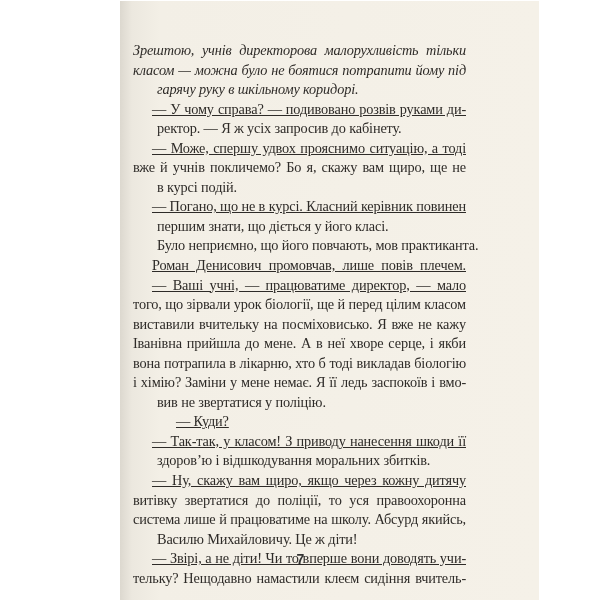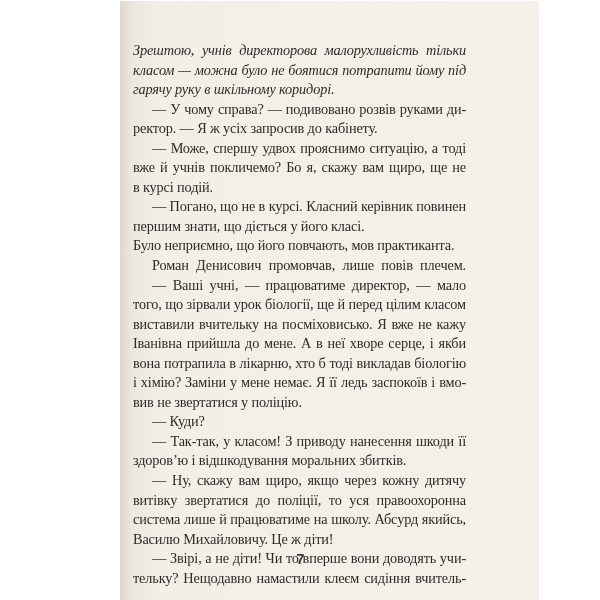--- a/index.html
+++ b/index.html
@@ -10,22 +10,22 @@
   .page {
     position:absolute; left:120px; top:1px; width:419px; height:600px;
     background: linear-gradient(to right, #dcd8cf 0px, #ece8df 12px, #f3efe6 40px, #f5f1e8 100%);
   }
   .text {
     position:absolute; left:13px; top:40px; width:333px;
     font-size:14.3px; line-height:19.55px; color:#2e2b28;
     text-align:justify; letter-spacing:-0.15px;
   }
   .line { display:block; white-space:nowrap; text-align-last:justify; height:19.55px; }
-  .line.last { text-align-last:left; }
-  .line.indent { padding-left:19px; }
+  .line.last { text-align-last:left;margin-left:24px; }
+  .line.indent { padding-left:19px;text-decoration:underline; }
   .it { font-style:italic; }
   .pagenum {
     position:absolute; left:0; width:361px; top:550px; text-align:center;
     font-family:"Liberation Sans", "DejaVu Sans", sans-serif; font-weight:bold;
     font-size:14px; color:#333;
   }
 </style>
 </head>
 <body>
 

